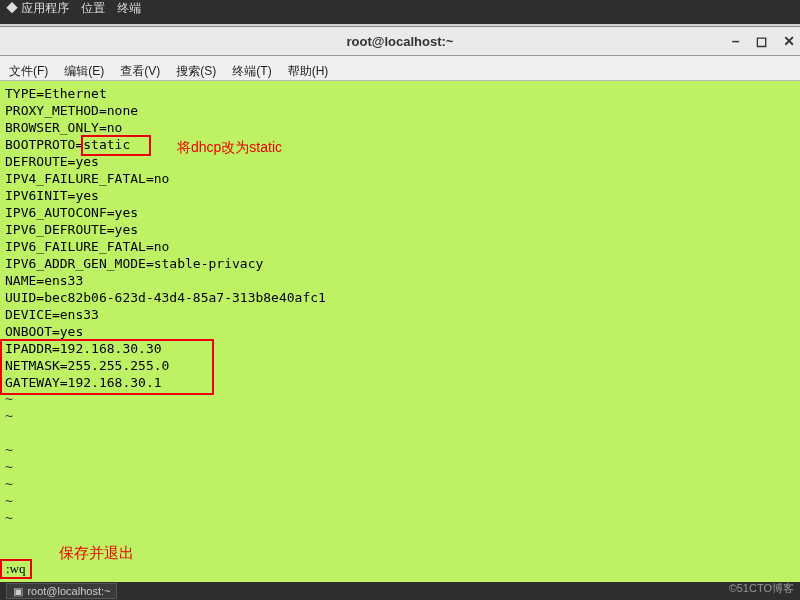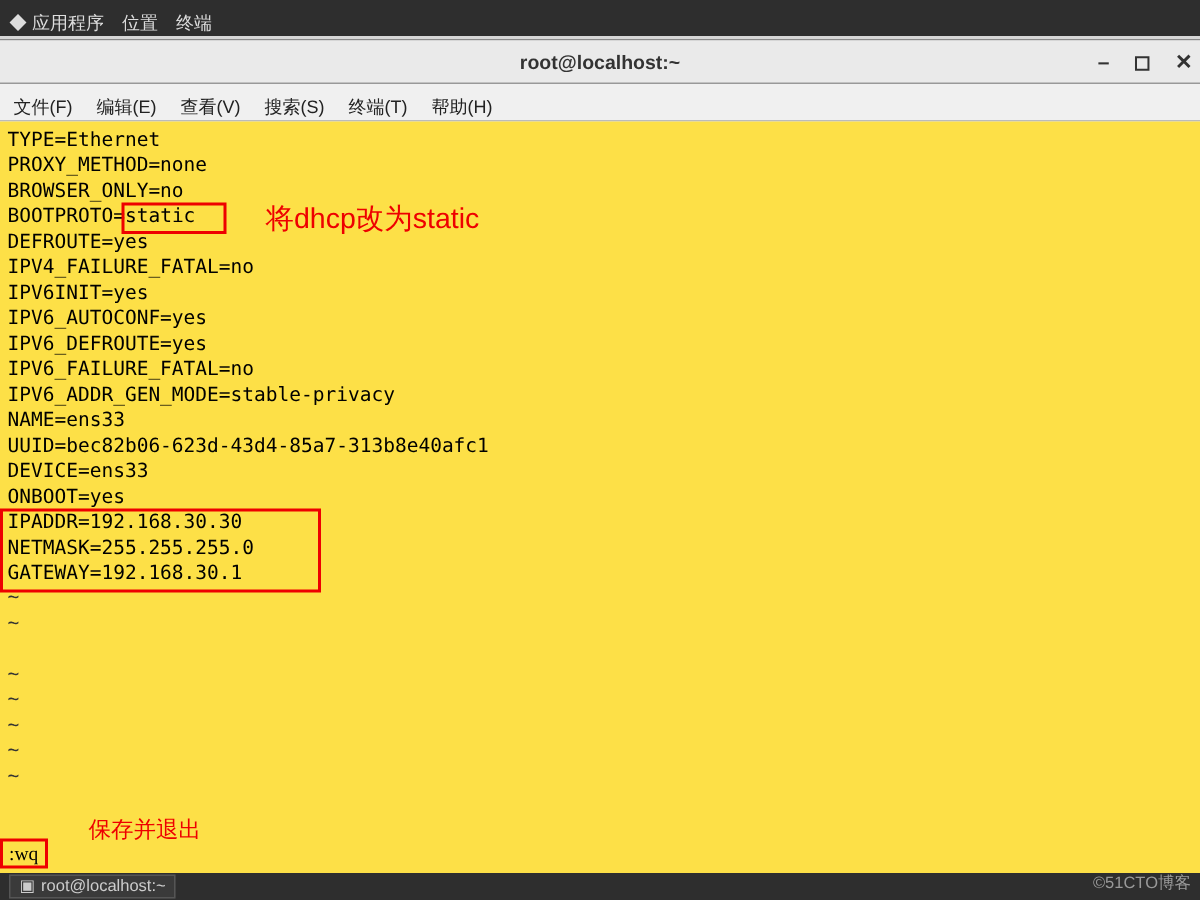--- a/index.html
+++ b/index.html
@@ -1,30 +1,30 @@
 <!DOCTYPE html>
 <html><head>
 <meta charset="utf-8">
 <style>
 html,body{margin:0;padding:0;width:800px;height:600px;background:#d6d6d6;font-family:sans-serif;overflow:hidden}
-.panel{position:absolute;top:0;left:0;right:0;height:24px;background:#2e2e2e;color:#ddd;font-size:12px;display:flex;align-items:flex-end;padding:0 6px}
+.panel{position:absolute;top:0;left:0;right:0;height:24px;background:#2e2e2e;color:#ddd;font-size:12px;display:flex;align-items:flex-start;padding:0 6px}
 .panel .left{display:flex;gap:12px}
 .panel .left span{cursor:default}
 .panel .right{margin-left:auto;display:flex;align-items:center;gap:14px}
 .panel .ico{width:14px;height:14px;display:inline-block}
 .window{position:absolute;top:26px;left:-2px;right:-2px;bottom:18px;background:#fff;border:1px solid #888}
 .titlebar{height:28px;background:#eaeaea;border-bottom:1px solid #999;display:flex;align-items:center;justify-content:center;font-size:13px;color:#333;font-weight:bold;position:relative}
 .winbtns{position:absolute;right:6px;top:6px;display:flex;gap:16px;font-size:14px;color:#333}
 .winbtns span{cursor:default}
 .menubar{height:24px;background:#f0f0f0;border-bottom:1px solid #bbb;display:flex;align-items:flex-end;gap:16px;padding:0 10px;font-size:12px;color:#222}
 .menubar span{cursor:default}
-.content{position:relative;height:calc(100% - 52px);overflow:hidden;background:#fde047}
+.content{position:relative;height:calc(100% - 52px);overflow:hidden;background:#bef264}
 pre.cfg{margin:0;padding:4px 6px;font-family:"DejaVu Sans Mono",monospace;font-size:13px;line-height:17px;white-space:pre}
 .box{position:absolute;border:2px solid #e00}
-.note{position:absolute;color:#e00;font-size:19px;line-height:20px;white-space:pre}
+.note{position:absolute;color:#e00;font-size:14px;line-height:20px;white-space:pre}
 .tilde{font-family:monospace;font-size:13px;color:#333;position:absolute;left:6px}
 .wqbox{position:absolute;left:1px;bottom:4px;border:2px solid #e00;padding:0 4px;font-family:Liberation Serif, serif;font-size:13px}
 .wqnote{position:absolute;left:60px;bottom:20px;color:#e00;font-size:15px}
 .taskbar{position:absolute;left:0;right:0;bottom:0;height:18px;background:#2e2e2e;display:flex;align-items:center;color:#ccc;font-size:11px;padding:0 6px}
 .taskbar .tb-btn{background:#3a3a3a;border:1px solid #555;padding:0 6px;height:14px;line-height:14px;display:flex;align-items:center;gap:4px}
 .watermark{position:absolute;right:6px;bottom:4px;color:#999;font-size:11px}
 </style>
 </head>
 <body>
 

